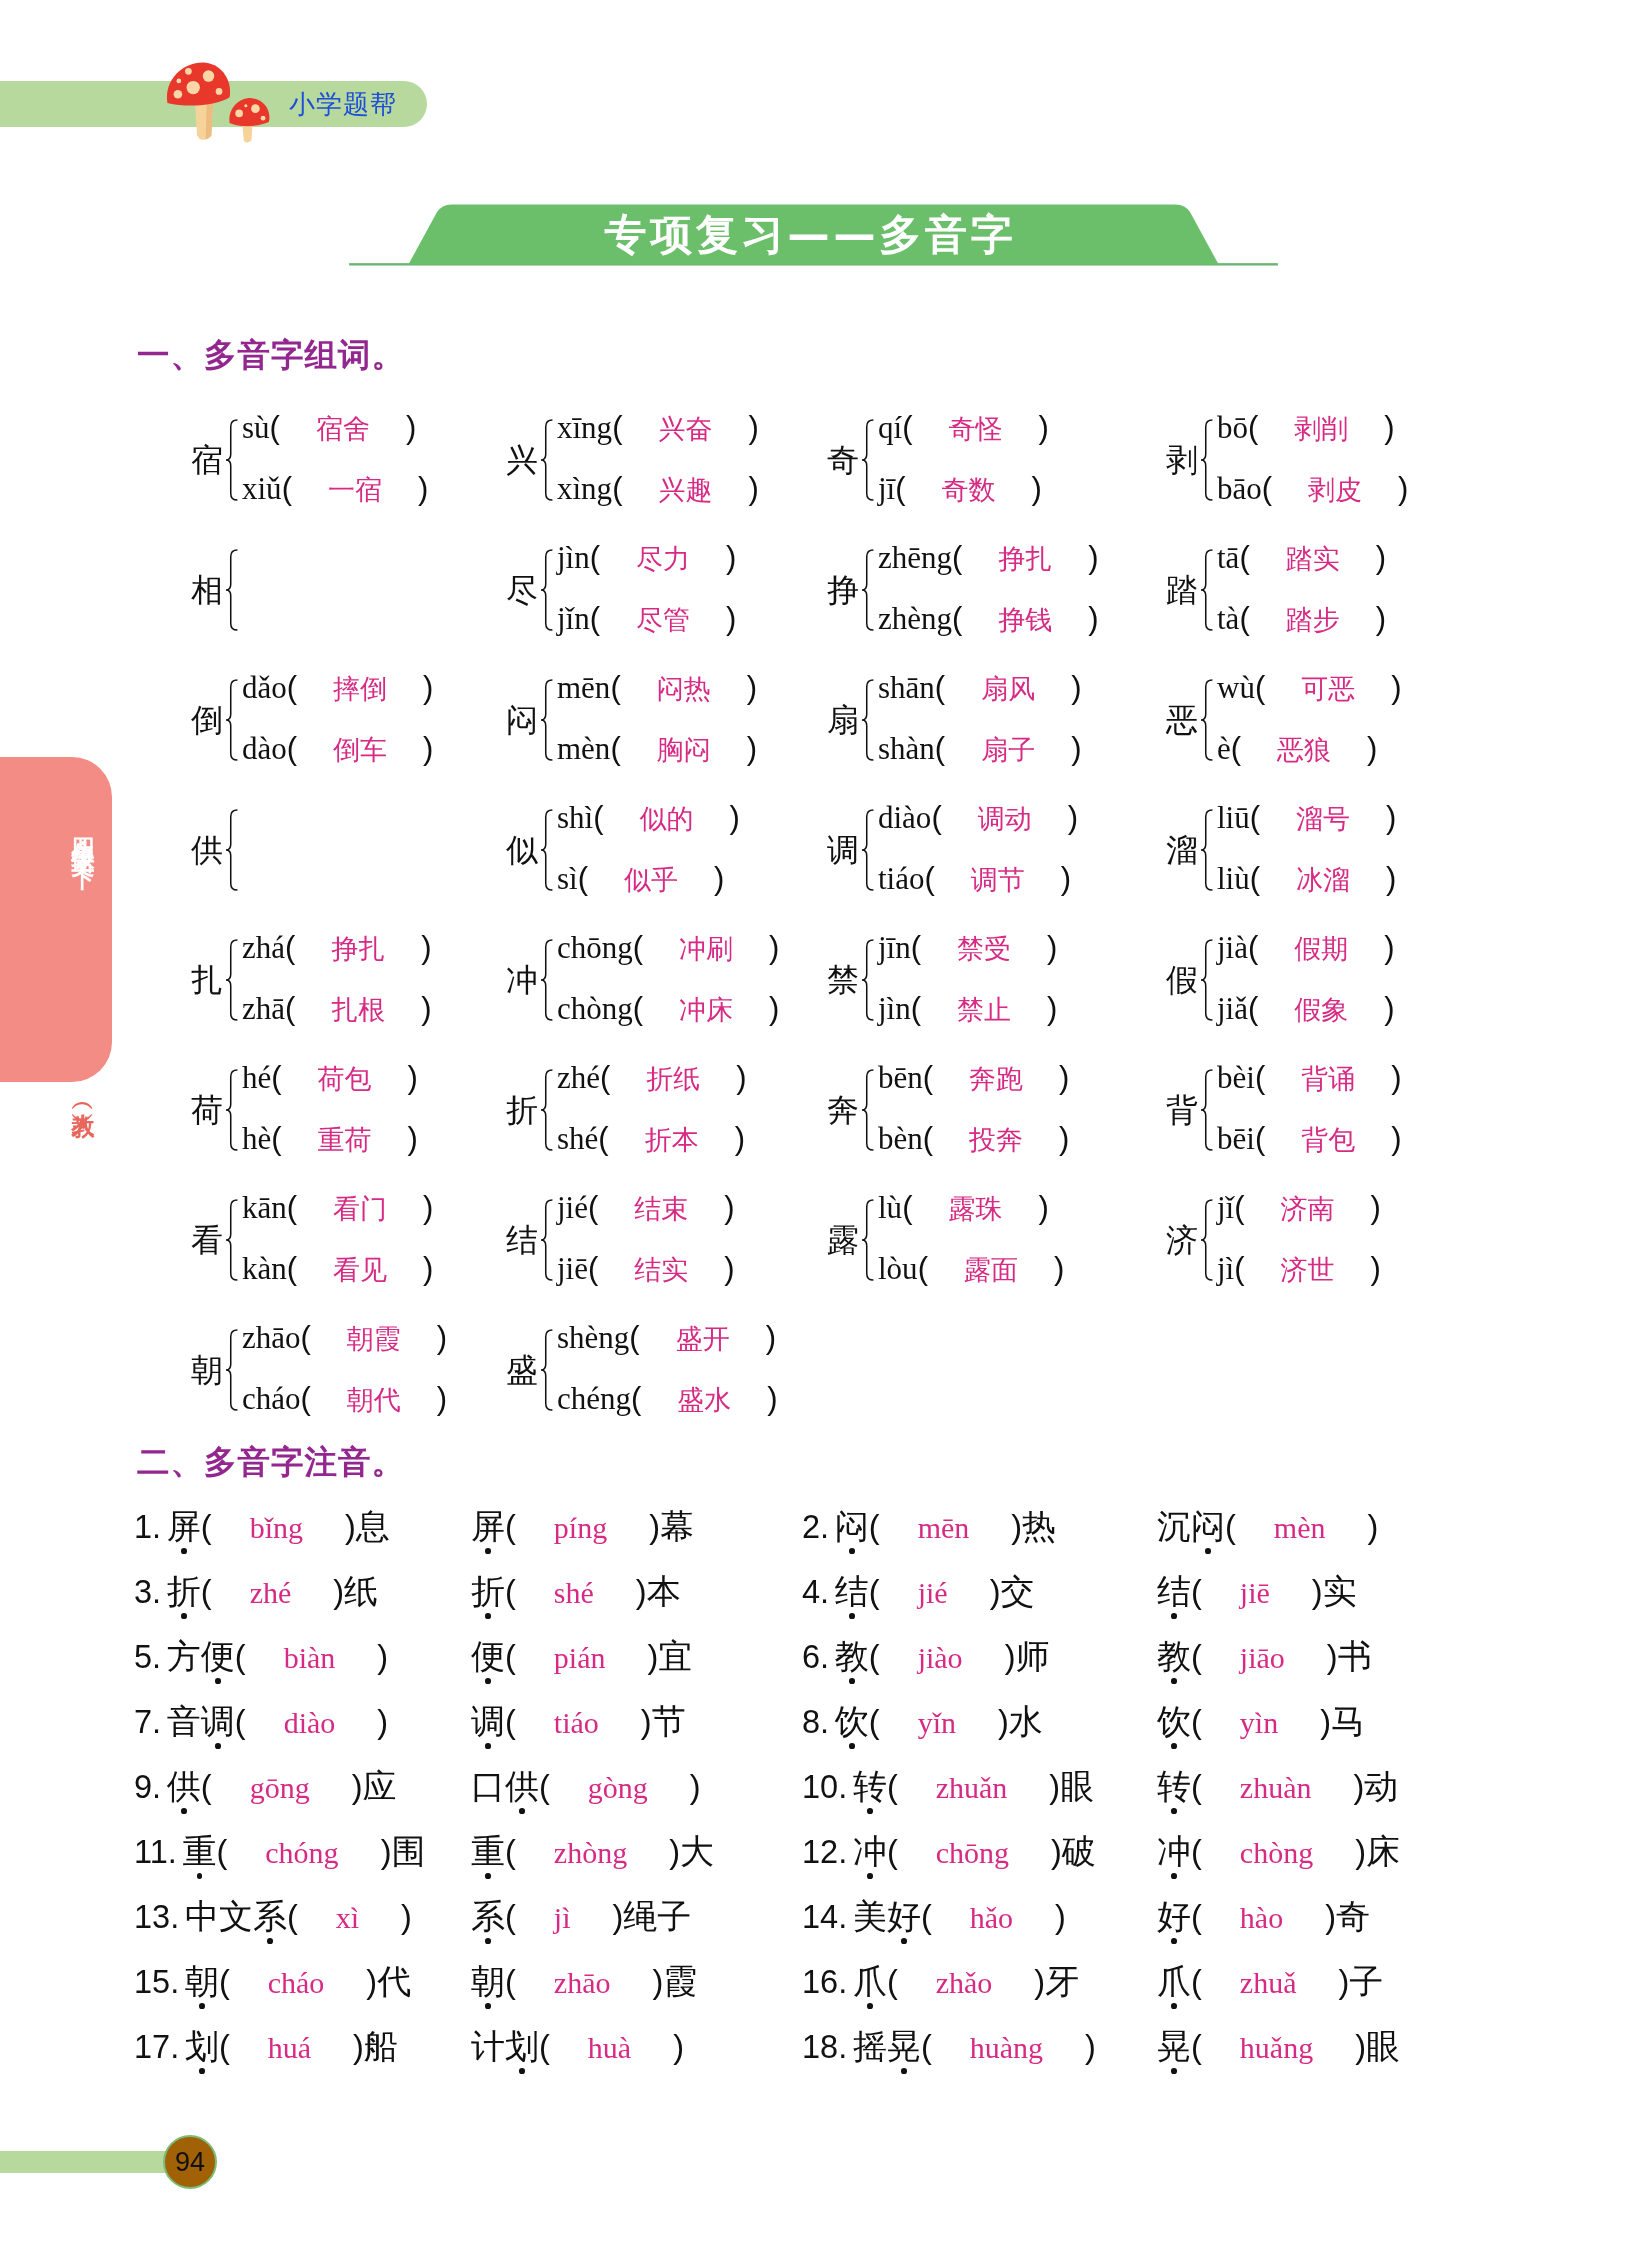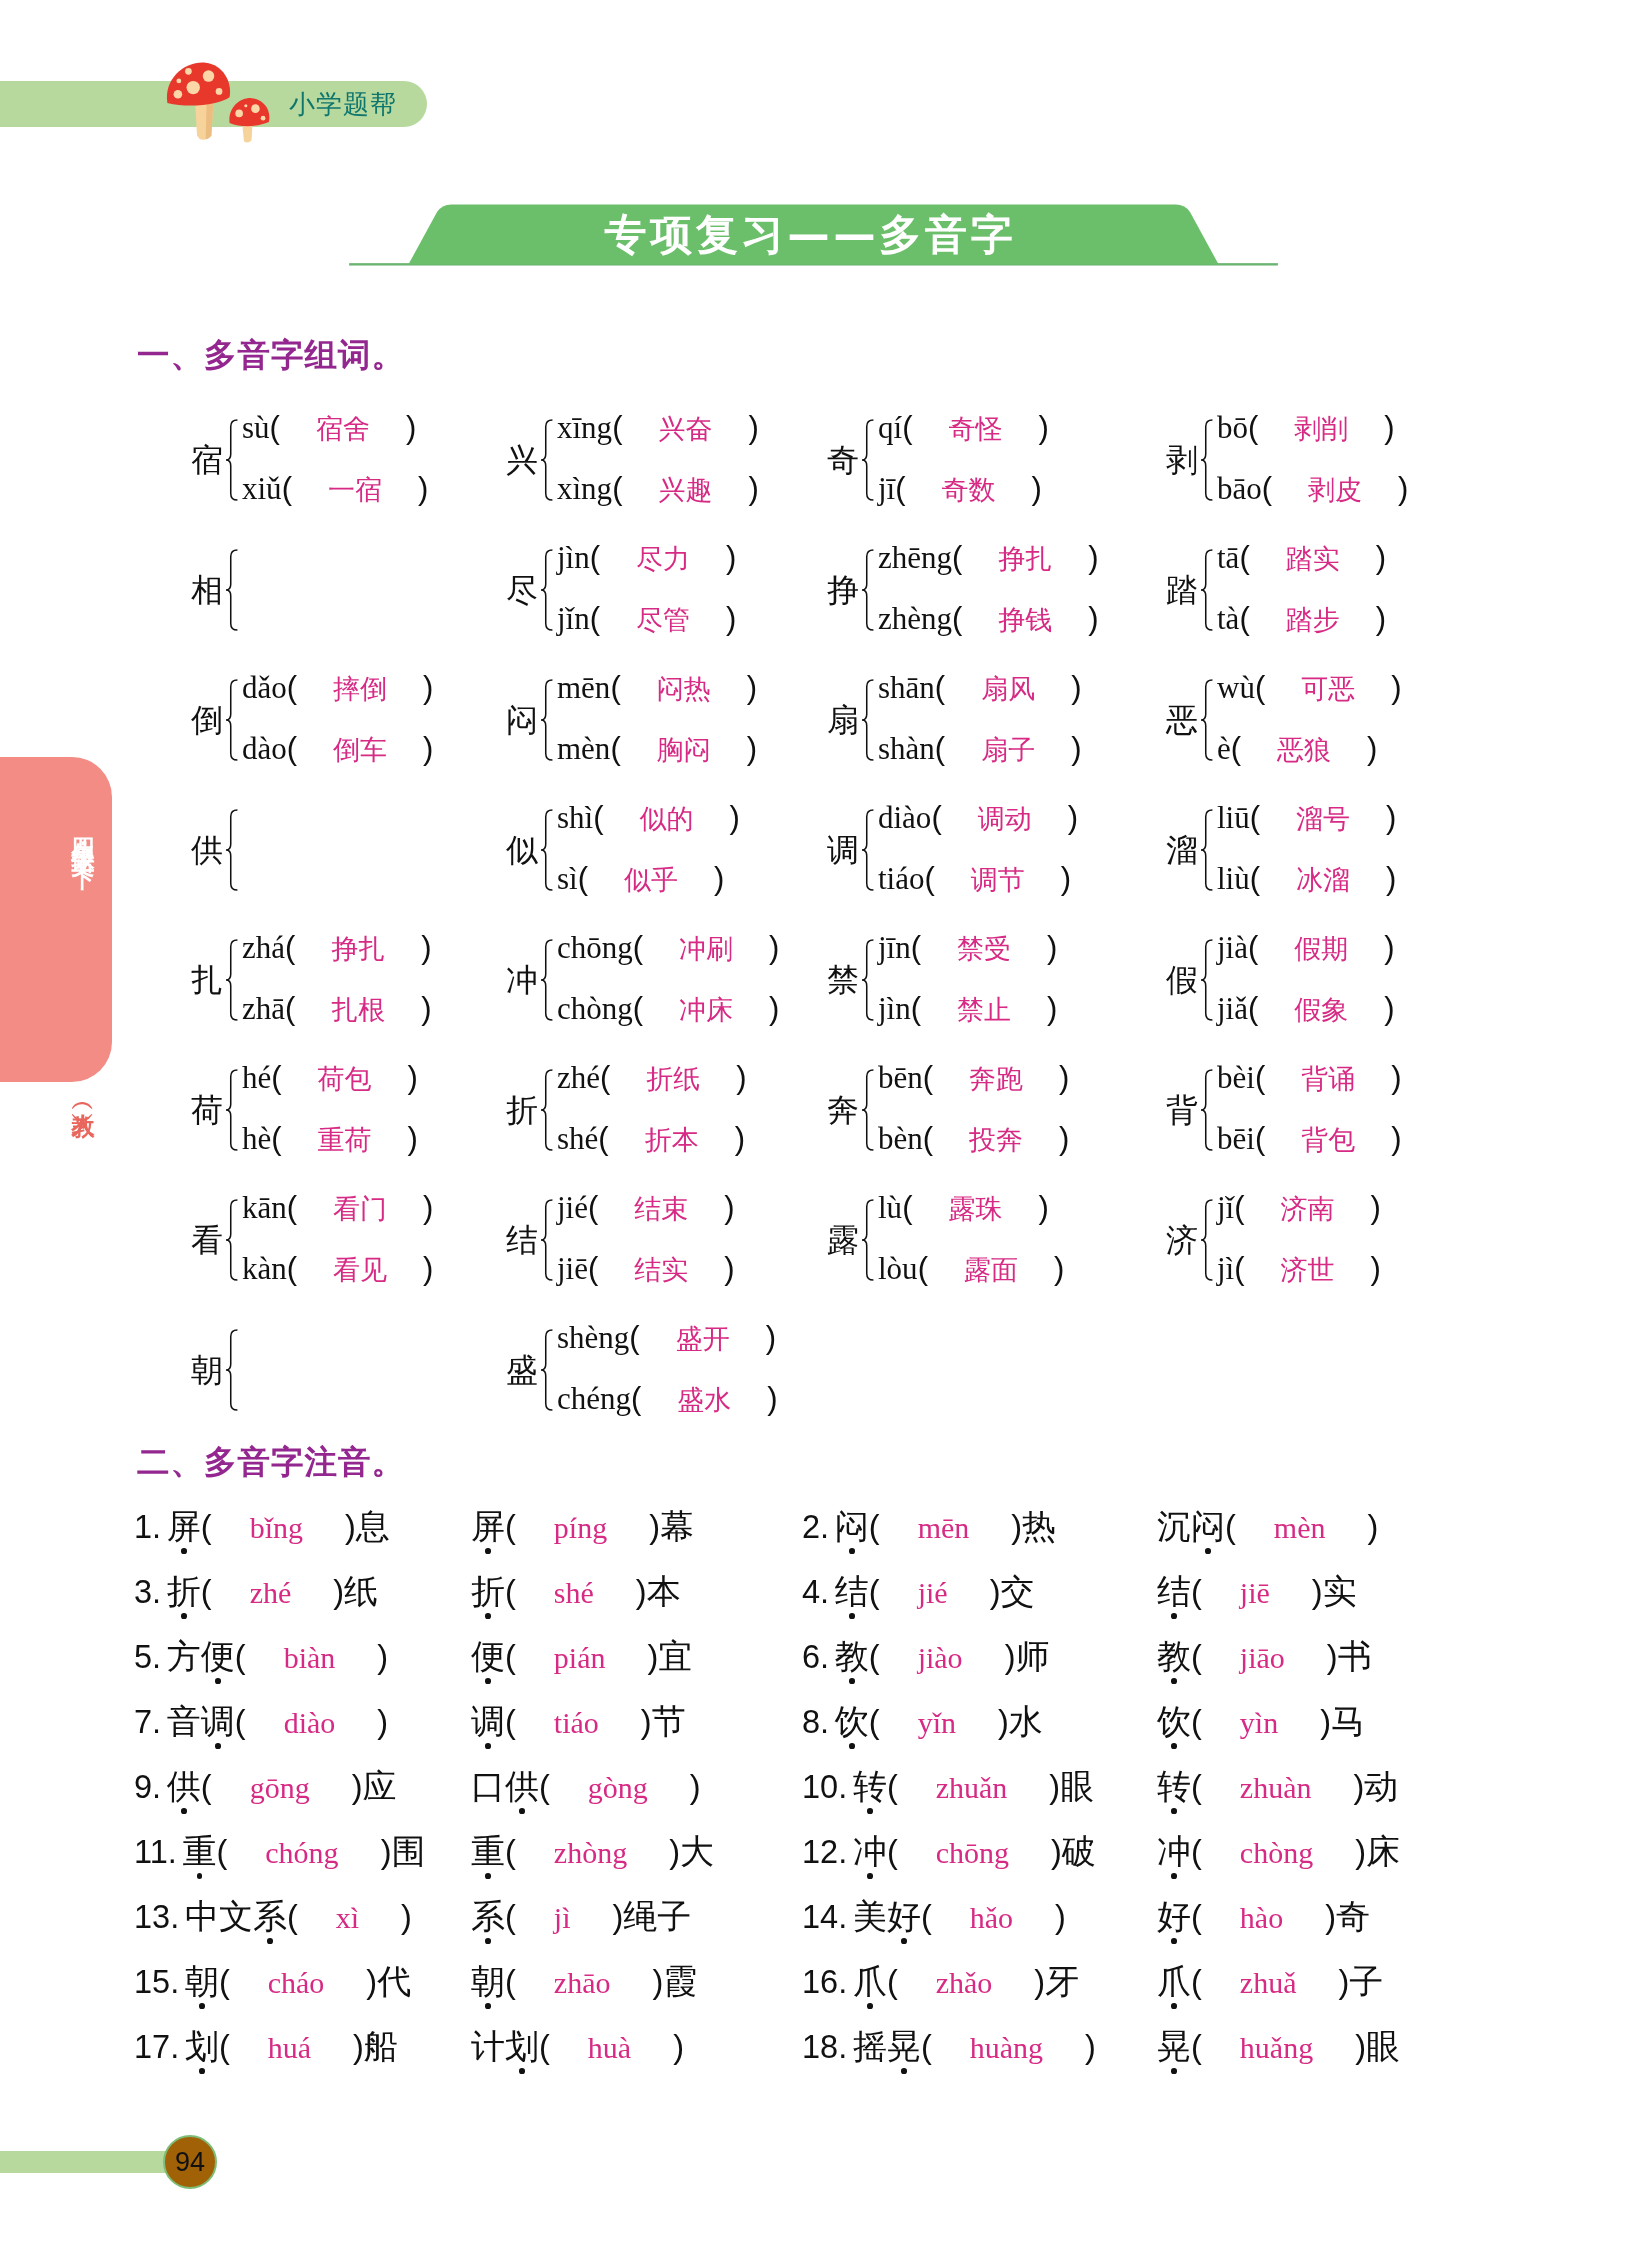--- a/index.html
+++ b/index.html
@@ -14,21 +14,21 @@
     }
     html,body{margin:0;padding:0;background:#ffffff;}
     body{
       width:1628px;height:2260px;position:relative;overflow:hidden;
       font-family:"DejaVu Sans",sans-serif;color:#111;
     }
     .abs{position:absolute;}
 
     
     .header-bar{left:0;top:81px;width:427px;height:46px;background:var(--header-bar);border-radius:0 23px 23px 0;}
-    .brand{left:289px;top:81px;height:50px;line-height:46px;font-size:26px;letter-spacing:1px;color:#0f766e;}
+    .brand{left:289px;top:81px;height:50px;line-height:46px;font-size:26px;letter-spacing:1px;color:#1d4ed8;}
     .mushrooms{left:153px;top:53px;width:134px;height:96px;}
 
     
     .banner-svg{left:0;top:191px;width:1628px;height:86px;}
     .title-text{
       left:0;top:205px;width:1621px;height:60px;line-height:60px;text-align:center;
       font-size:42px;font-weight:bold;color:#ffffff;letter-spacing:3.8px;
     }
 
     
@@ -565,20 +565,27 @@
       </div>
     </div>
 
     <div class="group">
       <span class="g-char">朝</span>
       <span class="g-brace">
         <svg width="13.4" height="84" viewBox="0 0 14 88">
           <path d="M13,2 Q6,2 6,9 L6,38 Q6,44 1,44 Q6,44 6,50 L6,79 Q6,86 13,86" fill="none" stroke="#111" stroke-width="1.6"></path>
         </svg>
       </span>
+      <div class="g-lines">
+
+          <div class="g-line"><span class="py">zhāo</span><span class="paren">(</span><span class="ans1">朝霞</span><span class="paren">)</span></div>
+
+          <div class="g-line"><span class="py">cháo</span><span class="paren">(</span><span class="ans1">朝代</span><span class="paren">)</span></div>
+
+      </div>
     </div>
 
     <div class="group">
       <span class="g-char">盛</span>
       <span class="g-brace">
         <svg width="13.4" height="84" viewBox="0 0 14 88">
           <path d="M13,2 Q6,2 6,9 L6,38 Q6,44 1,44 Q6,44 6,50 L6,79 Q6,86 13,86" fill="none" stroke="#111" stroke-width="1.6"></path>
         </svg>
       </span>
       <div class="g-lines">

